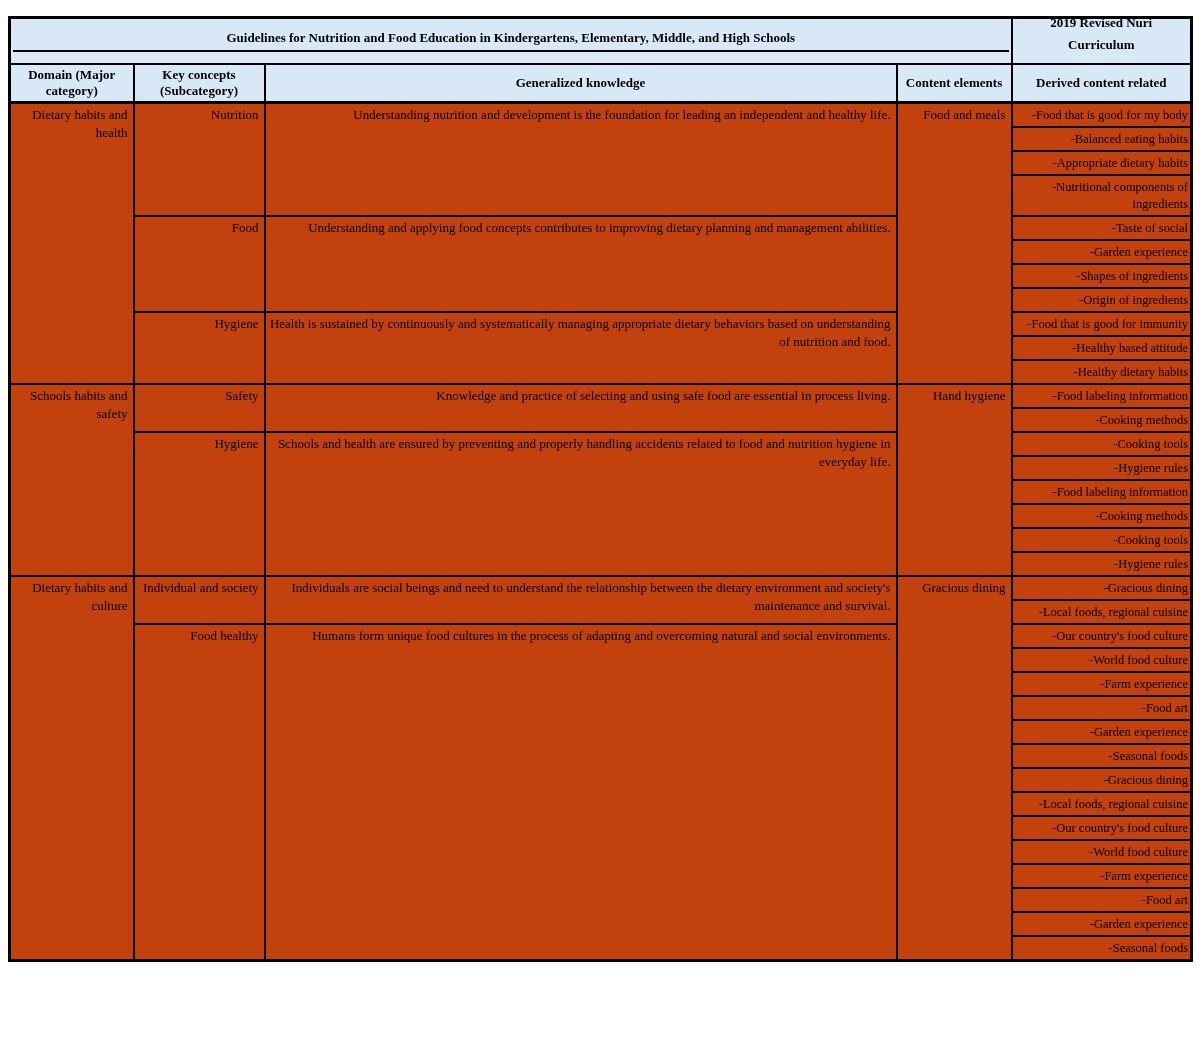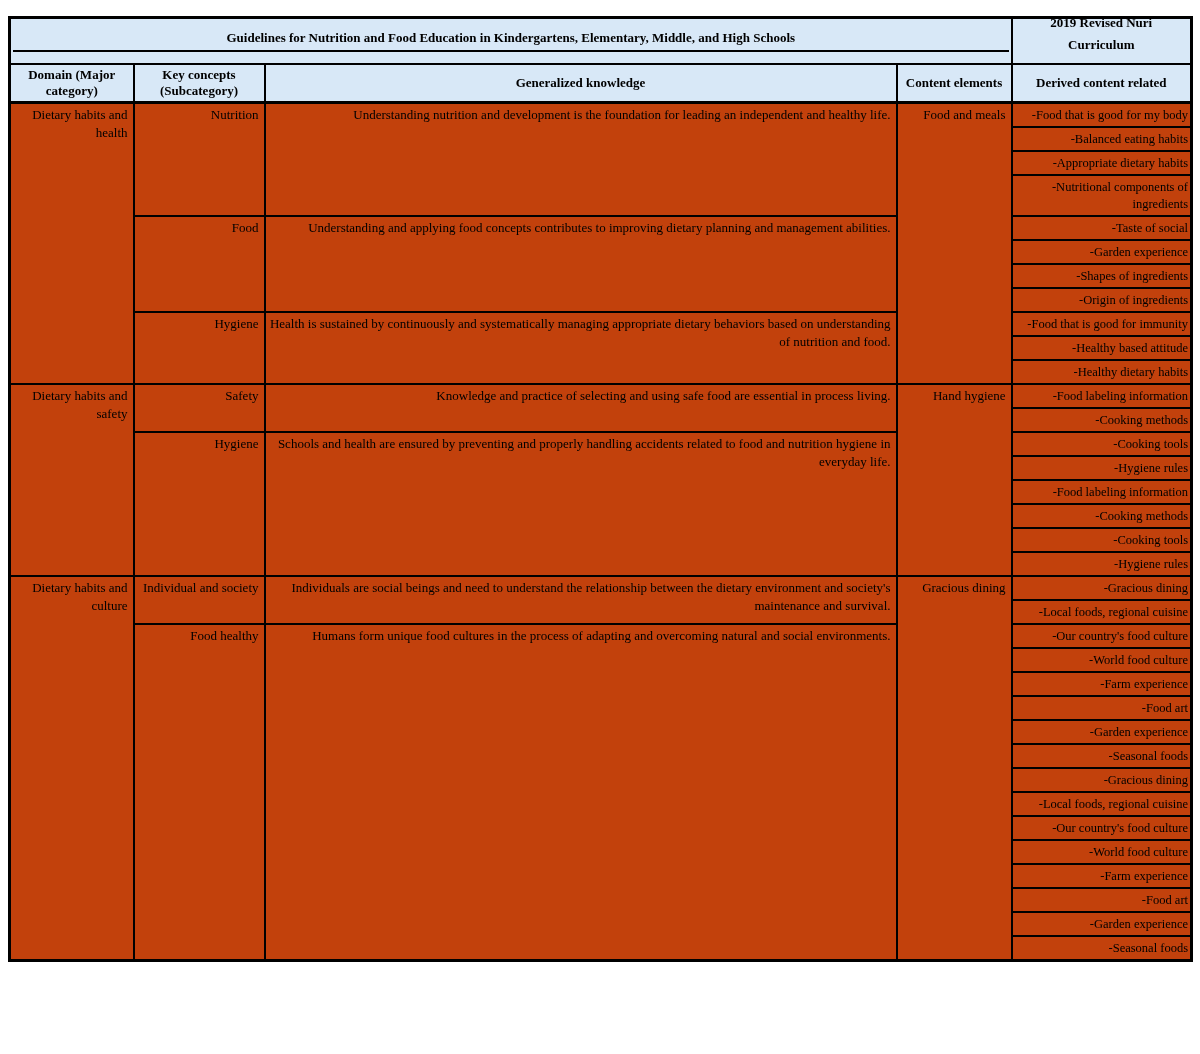--- a/index.html
+++ b/index.html
@@ -161,21 +161,21 @@
           <td rowspan="3" class="gk-cell">Health is sustained by continuously and systematically managing appropriate dietary behaviors based on understanding of nutrition and food.</td>
           <td class="derived-cell">-Food that is good for immunity</td>
         </tr>
         <tr>
           <td class="derived-cell">-Healthy based attitude</td>
         </tr>
         <tr>
           <td class="derived-cell">-Healthy dietary habits</td>
         </tr>
         <tr class="group-start">
-          <td rowspan="8" class="domain-cell">Dietary habits and safety</td>
+          <td rowspan="8" class="domain-cell">Schools habits and safety</td>
           <td rowspan="2" class="key-concept-cell">Safety</td>
           <td rowspan="2" class="gk-cell">Knowledge and practice of selecting and using safe food are essential in process living.</td>
           <td rowspan="8" class="content-element-cell">Hand hygiene</td>
           <td class="derived-cell">-Food labeling information</td>
         </tr>
         <tr>
           <td class="derived-cell">-Cooking methods</td>
         </tr>
         <tr>
           <td rowspan="6" class="key-concept-cell">Hygiene</td>

